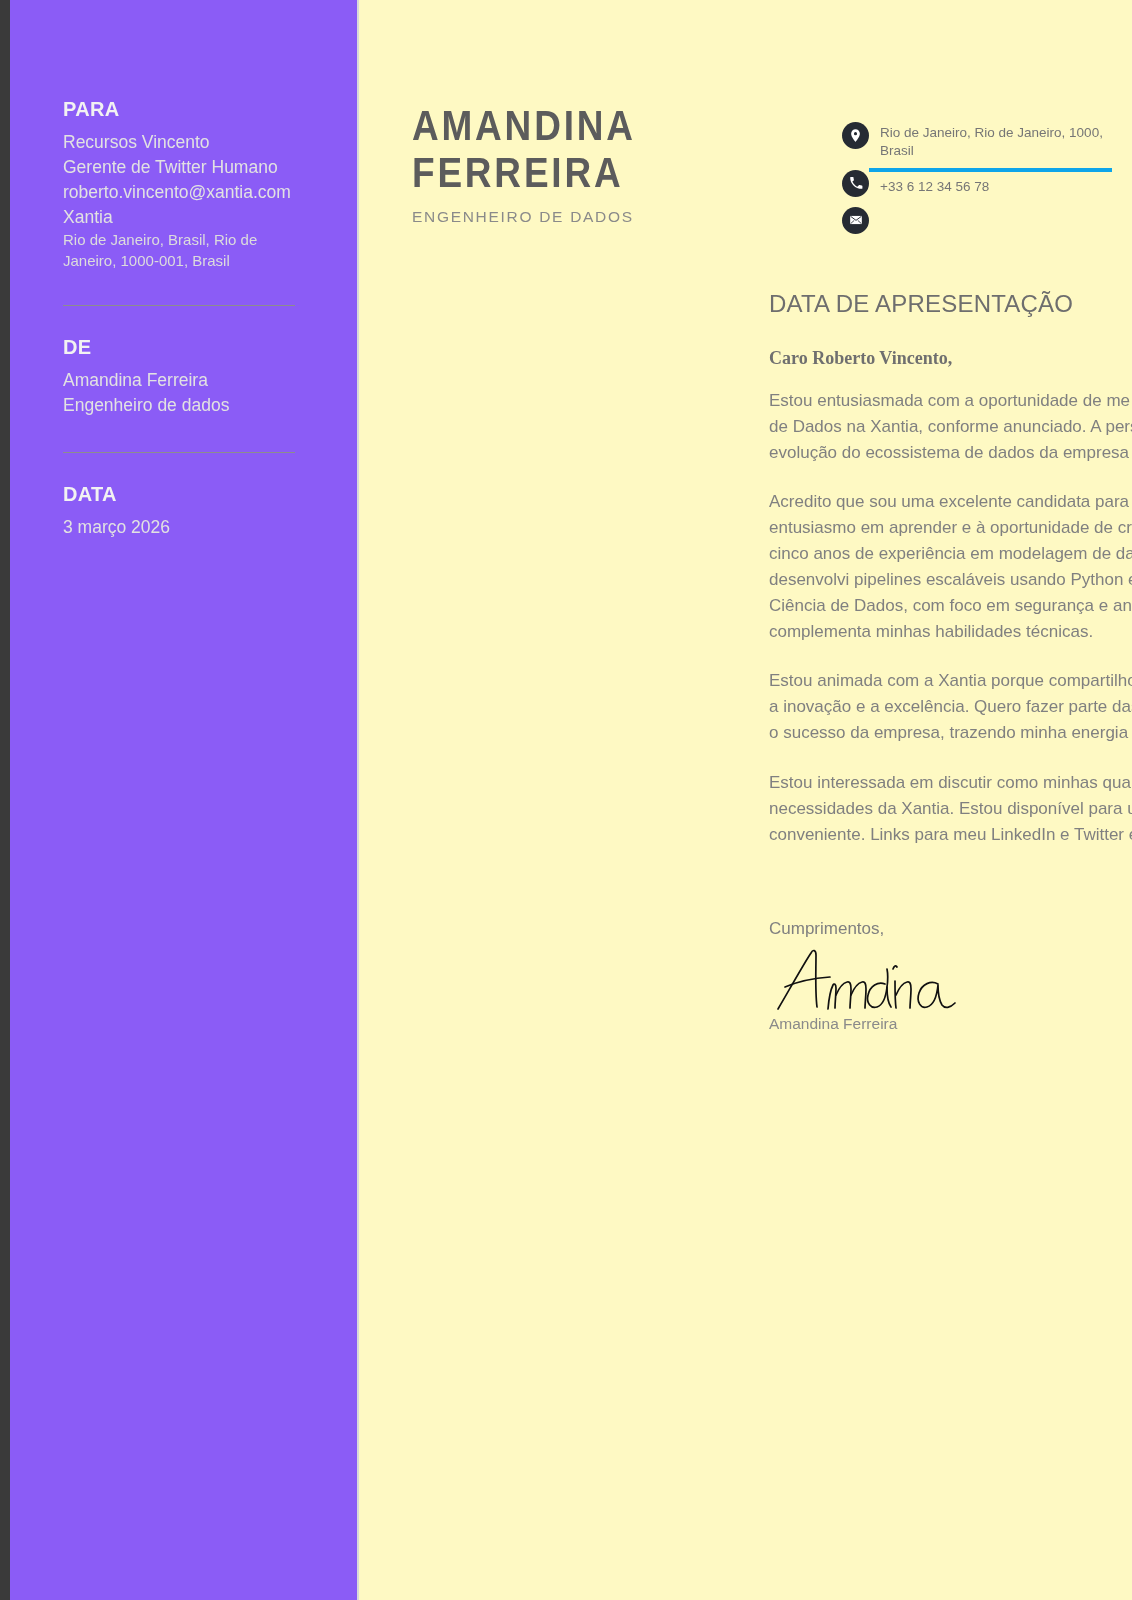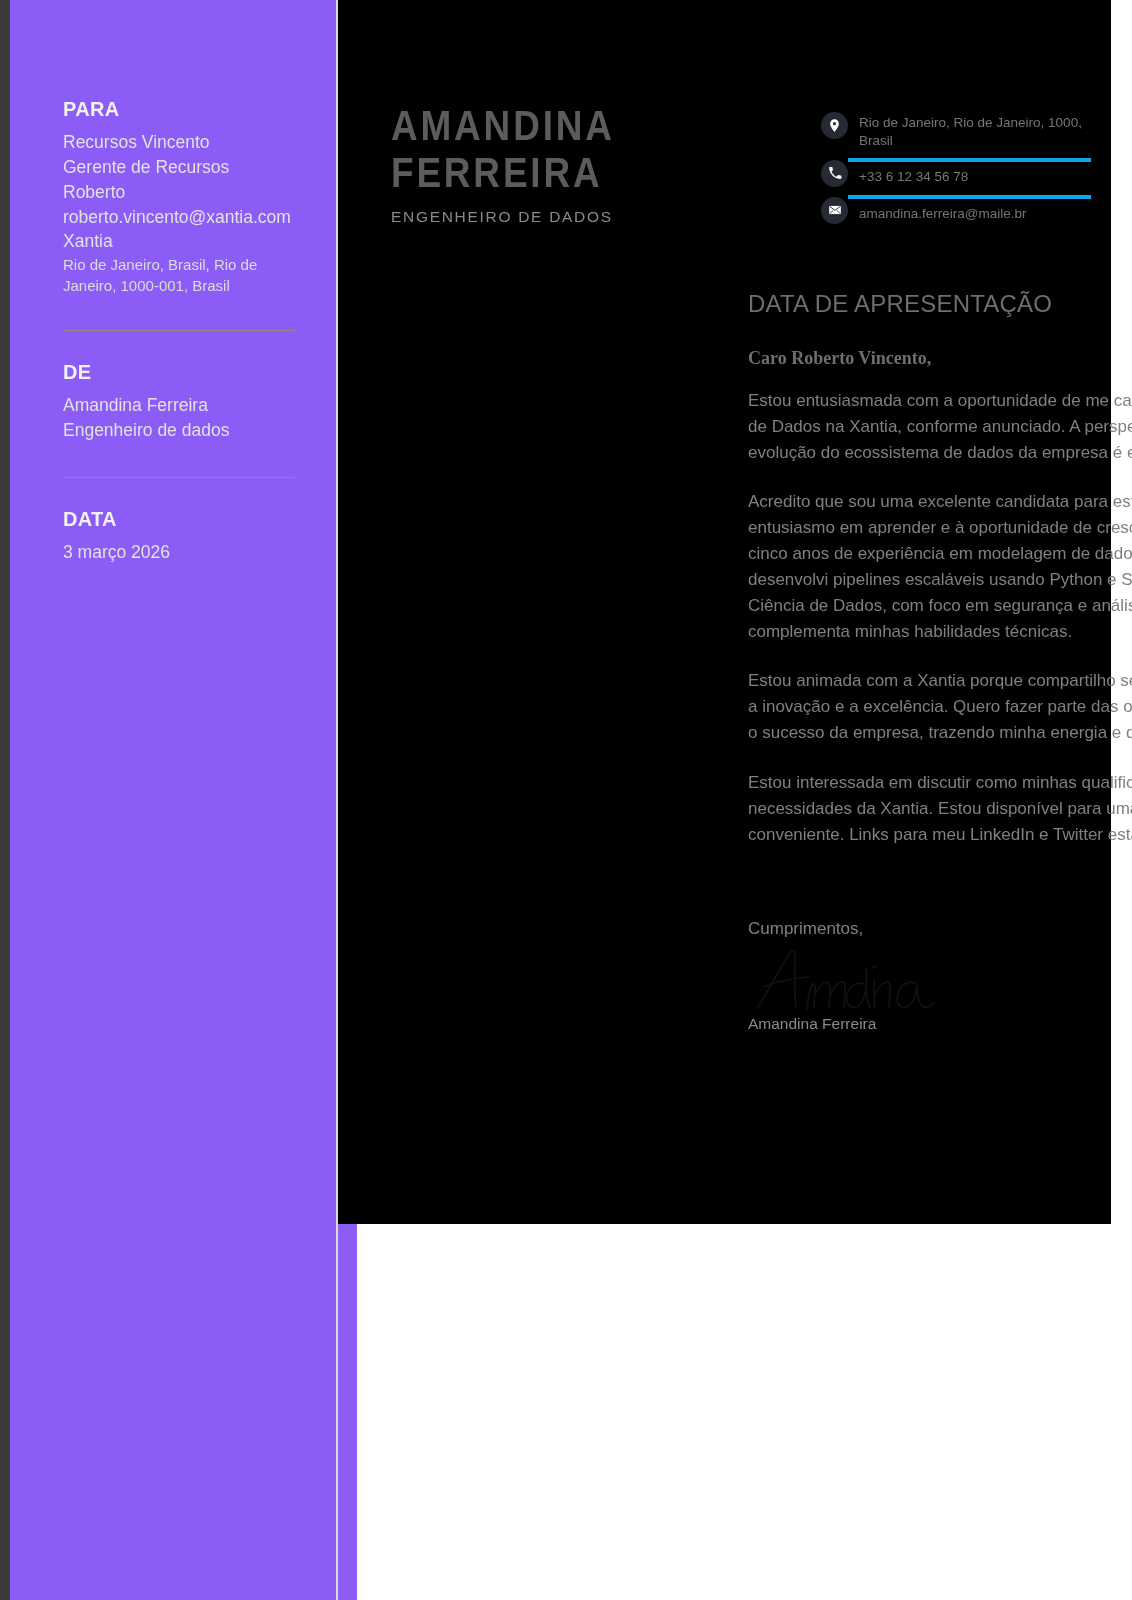--- a/index.html
+++ b/index.html
@@ -61,25 +61,25 @@
   .side-divider {
     height: 1px;
     background: #8d8d8d;
     margin: 34px 0 30px 0;
     width: 232px;
   }
 
   
   .main {
     position: absolute;
-    left: 336px;
+    left: 357px;
     top: 0;
     width: 775px;
-    height: 1224px;
-    background: #000000;
+    height: 1600px;
+    background: #fef9c3;
     box-sizing: border-box;
   }
   .main-edge {
     position: absolute;
     left: 0;
     top: 0;
     width: 2px;
     height: 1600px;
     background: #d9d9d9;
   }
@@ -108,21 +108,21 @@
   .job-title {
     font-size: 15.5px;
     color: #8a8a8a;
     letter-spacing: 1.7px;
     margin-top: 11px;
     white-space: nowrap;
   }
 
   .contacts {
     width: 270px;
-    margin-top: 10px;
+    margin-top: 20px;
   }
   .contact-row {
     display: flex;
     align-items: flex-start;
     min-height: 36px;
     position: relative;
   }
   .contact-row + .contact-row .contact-text-wrap {
     border-top: 4px solid #0ea5e9;
   }
@@ -199,21 +199,21 @@
 <body>
 
 <div class="sidebar">
   <div class="sidebar-edge"></div>
 
   <div class="sidebar-inner">
 
     <div>
       <div class="side-heading">PARA</div>
       <div class="side-line">Recursos Vincento</div>
-      <div class="side-line">Gerente de Recursos Roberto</div>
+      <div class="side-line">Gerente de Twitter Humano</div>
       <div class="side-line">roberto.vincento@xantia.com</div>
       <div class="side-line">Xantia</div>
       <div class="side-sub">Rio de Janeiro, Brasil, Rio de Janeiro, 1000-001, Brasil</div>
     </div>
 
     <div class="side-divider"></div>
 
     <div>
       <div class="side-heading">DE</div>
       <div class="side-line">Amandina Ferreira</div>
@@ -265,23 +265,20 @@
         </span>
       </div>
 
       <div class="contact-row">
         <span class="c-icon">
           <svg width="14" height="14" viewBox="0 0 24 24" fill="#ffffff">
             <path d="M2 5h20v14H2z" fill="#ffffff"></path>
             <path d="M2.6 5.6 12 12.6l9.4-7" fill="none" stroke="#262b33" stroke-width="1.6"></path>
             <path d="M2.6 18.4 9 12.6M21.4 18.4 15 12.6" fill="none" stroke="#262b33" stroke-width="1.4"></path>
           </svg>
-        </span>
-        <span class="contact-text-wrap">
-          <span class="c-text">amandina.ferreira@maile.br</span>
         </span>
       </div>
 
     </div>
   </div>
 
   <div class="letter-title">DATA DE APRESENTAÇÃO</div>
 
   <div class="body-area">
     <div class="greeting">Caro Roberto Vincento,</div>

